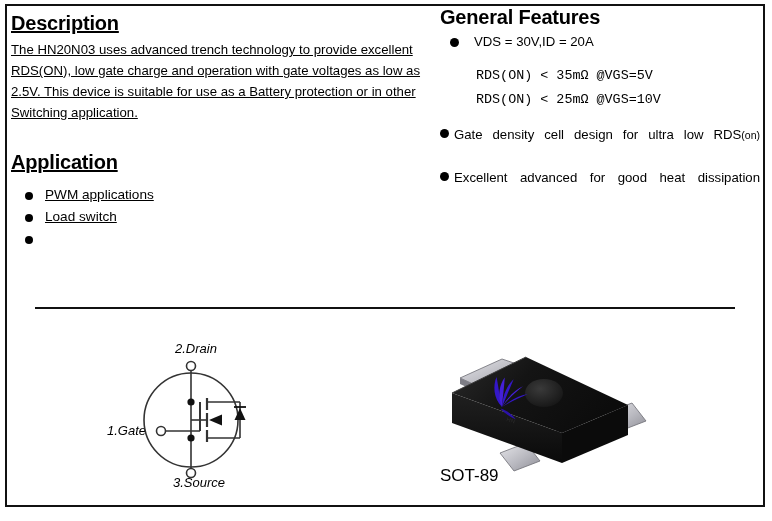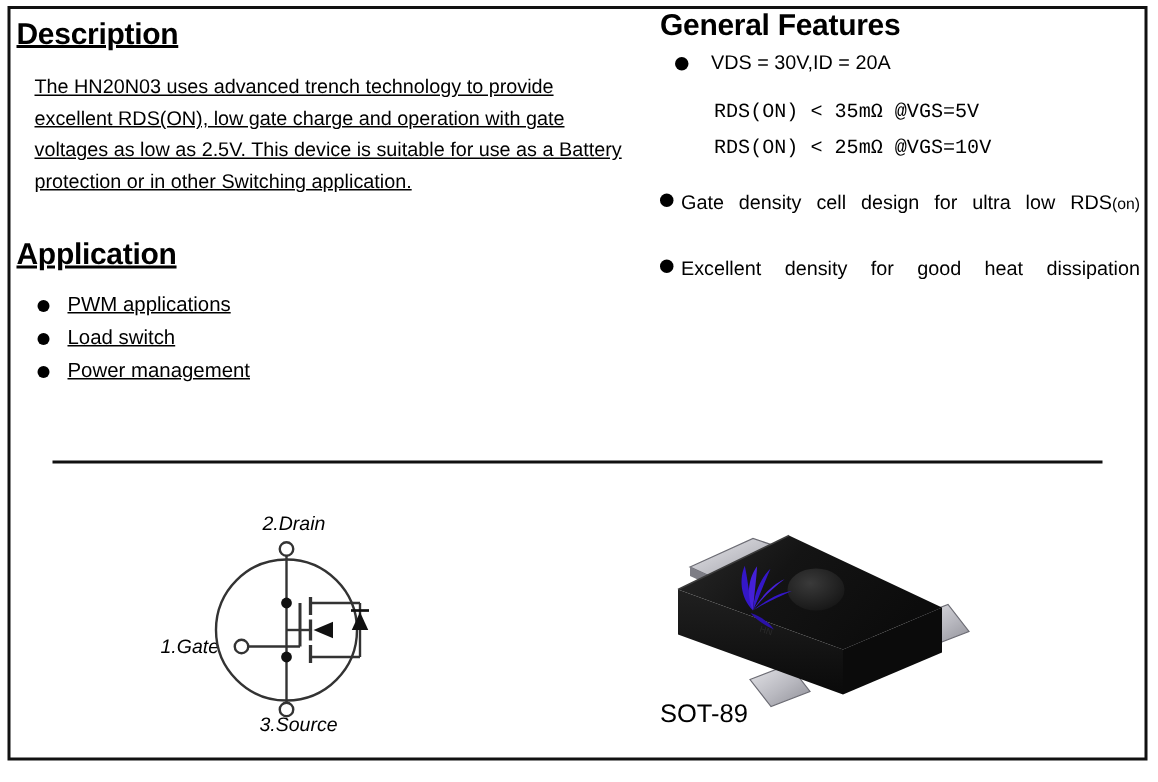--- a/index.html
+++ b/index.html
@@ -46,21 +46,21 @@
   }
 
   h2.section-title {
     font-size: 20px;
     font-weight: bold;
     margin: 0 0 4px 0;
     letter-spacing: -0.2px;
   }
 
   .desc-body p {
-    margin: 12px;
+    margin: 0;
     font-size: 13.2px;
     line-height: 21px;
   }
 
   #application-title {
     margin-top: 28px;
     margin-bottom: 10px;
   }
 
   ul.bullet-list {
@@ -192,21 +192,20 @@
     <li>
       <span class="dot"></span>
       <span>PWM applications</span>
     </li>
     <li>
       <span class="dot"></span>
       <span>Load switch</span>
     </li>
     <li>
       <span class="dot"></span>
-      <span>Power management</span>
     </li>
   </ul>
 </div>
 
 <div id="right-column">
 
   <h2 class="section-title" id="gf-title">General Features</h2>
 
   <div class="gf-line gf-bullet-row">
     <span class="dot"></span>
@@ -215,21 +214,21 @@
 
   <div class="gf-gap"></div>
 
   <div class="gf-line gf-sub">RDS(ON) &lt; 35mΩ  @VGS=5V</div>
   <div class="gf-line gf-sub">RDS(ON) &lt; 25mΩ  @VGS=10V</div>
 
   <div class="gf-gap"></div>
 
   <p class="gf-para"><span class="inline-dot"></span><span>Gate density cell design for ultra low RDS</span><span class="small-sub">(on)</span></p>
 
-  <p class="gf-para"><span class="inline-dot"></span><span>Excellent density for good heat dissipation</span></p>
+  <p class="gf-para"><span class="inline-dot"></span><span>Excellent advanced for good heat dissipation</span></p>
 </div>
 
 <div id="divider"></div>
 
 <div id="symbol-area">
   <svg width="240" height="160" viewBox="0 0 240 160">
 
     <text x="75" y="13" font-size="13">2.Drain</text>
     <text x="7" y="95" font-size="13">1.Gate</text>
     <text x="73" y="147" font-size="13">3.Source</text>

